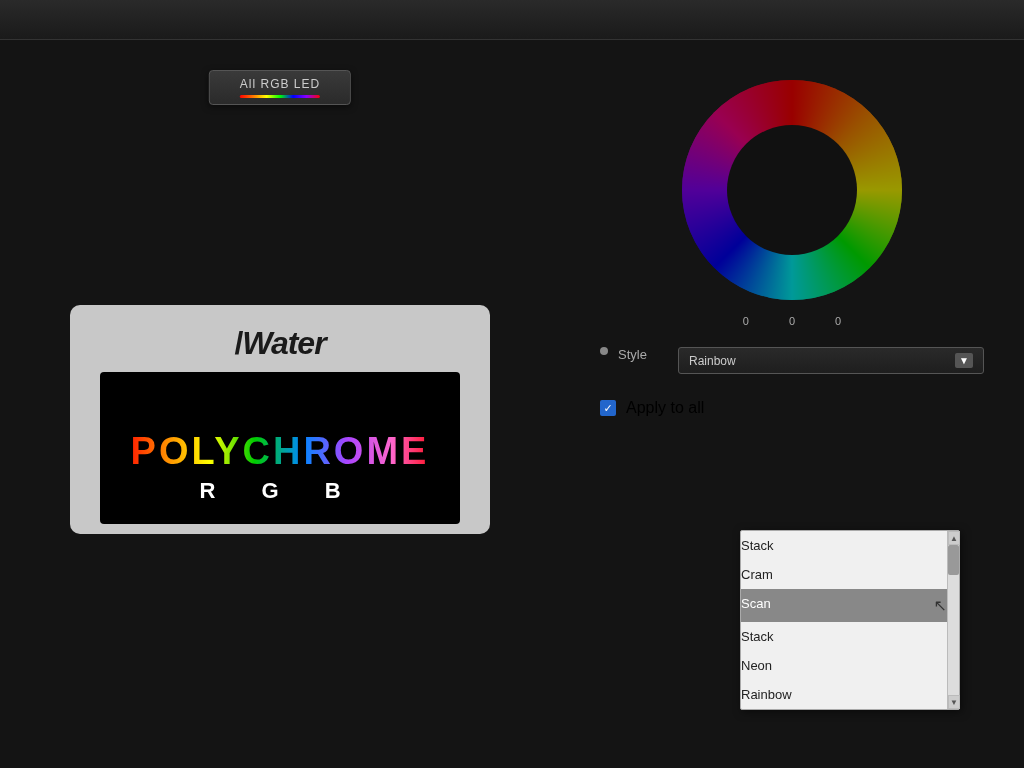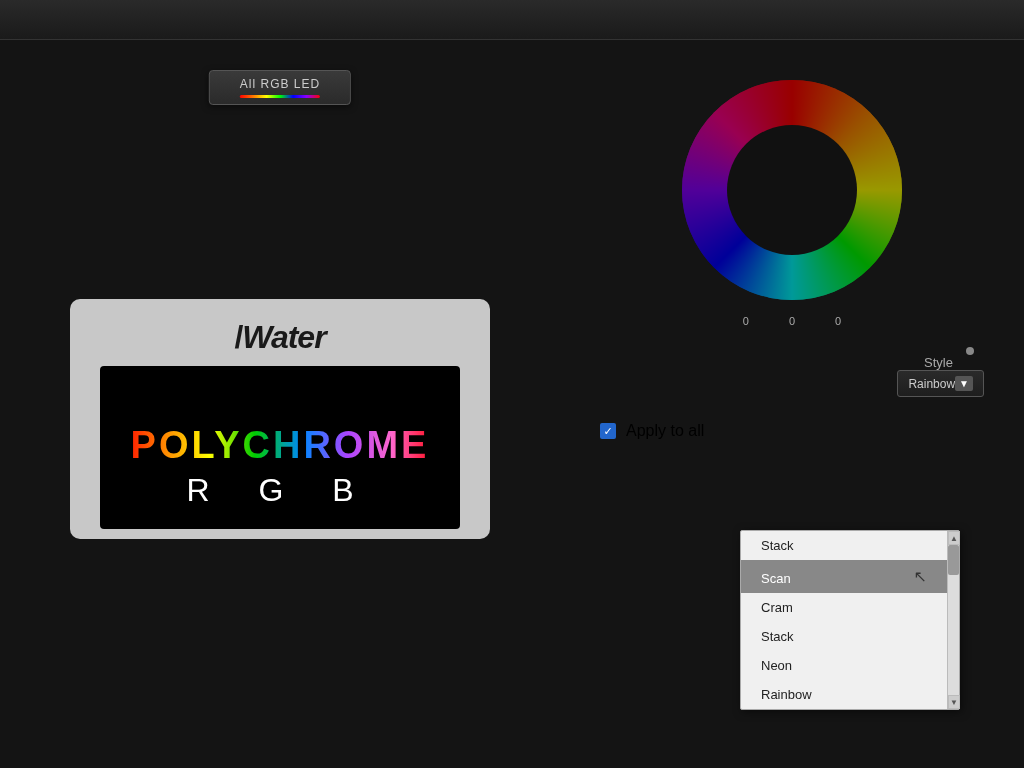--- a/index.html
+++ b/index.html
@@ -121,22 +121,22 @@
       );
       -webkit-background-clip: text;
       -webkit-text-fill-color: transparent;
       background-clip: text;
       display: block;
       margin-top: 43px;
     }
 
     .rgb-text {
       color: #ffffff;
-      font-size: 32px;
-      font-weight: normal;
+      font-size: 22px;
+      font-weight: bold;
       letter-spacing: 20px;
       display: block;
       margin-top: 5px;
     }
 
     
     .right-panel {
       width: 464px;
       height: 100%;
       display: flex;
@@ -201,26 +201,25 @@
 
     .value-display {
       color: #aaa;
       font-size: 11px;
       text-align: center;
     }
 
     
     .control-row {
       display: flex;
-      align-items: flex-end;
+      align-items: flex-start;
       width: 100%;
       margin-top: 20px;
       padding: 0 20px;
       position: relative;
-      flex-direction: column;
     }
 
     .control-dot {
       width: 8px;
       height: 8px;
       border-radius: 50%;
       background: #888;
       margin-right: 10px;
     }
 
@@ -306,26 +305,26 @@
       left: 740px;
       width: 220px;
       background: #f0f0f0;
       border: 1px solid #aaa;
       border-radius: 2px;
       z-index: 100;
       box-shadow: 2px 2px 8px rgba(0,0,0,0.5);
     }
 
     .dropdown-item {
-      padding: 7px 20px;
+      padding: 7px 0;
       font-size: 13px;
       color: #222;
       cursor: pointer;
       display: flex;
-      align-items: flex-end;
+      align-items: flex-start;
       justify-content: space-between;
     }
 
     .dropdown-item.selected {
       background: #888;
       color: #fff;
     }
 
     .dropdown-scrollbar {
       position: absolute;
@@ -418,26 +417,26 @@
       <span>Apply to all</span>
     </div>
 
   </div>
 
   <div class="dropdown-menu">
     <div style="position: relative; padding-right: 12px;">
       <div class="dropdown-item">
         <span>Stack</span>
       </div>
+      <div class="dropdown-item">
+        <span>Cram</span>
+      </div>
       <div class="dropdown-item selected">
         <span>Scan</span>
         <span class="cursor-indicator">↖</span>
-      </div>
-      <div class="dropdown-item">
-        <span>Cram</span>
       </div>
       <div class="dropdown-item">
         <span>Stack</span>
       </div>
       <div class="dropdown-item">
         <span>Neon</span>
       </div>
       <div class="dropdown-item">
         <span>Rainbow</span>
       </div>

